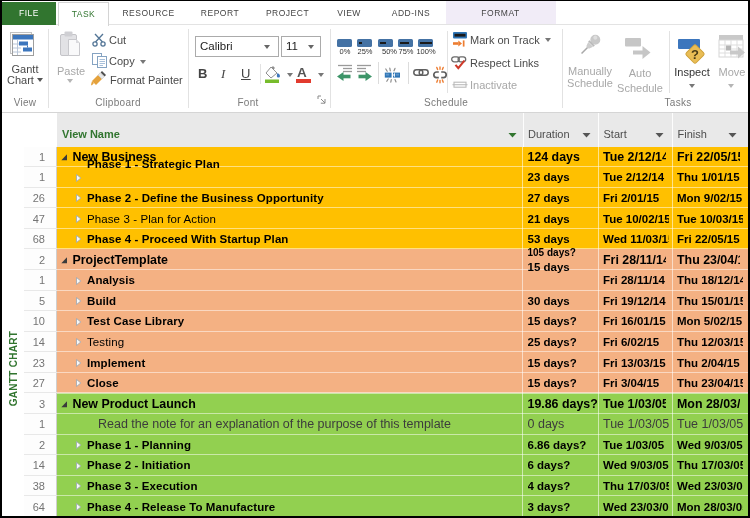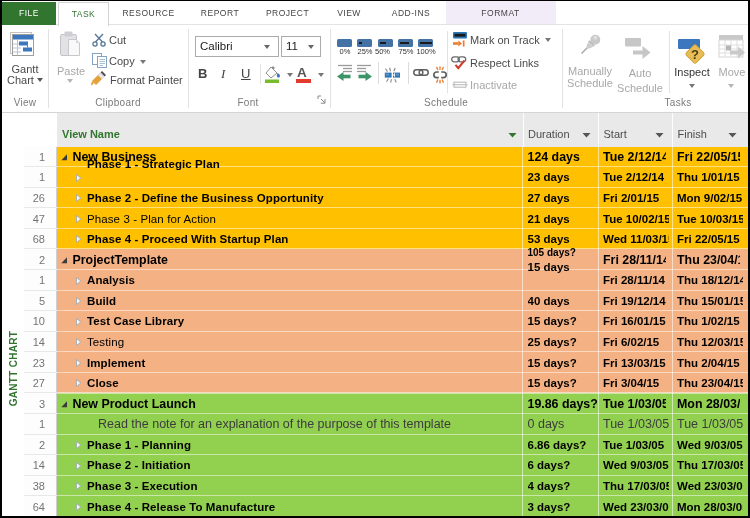--- a/index.html
+++ b/index.html
@@ -163,21 +163,21 @@
  <path d="M4 4 l4 4 M8 4 v4.2 h-4.2" stroke="#8a8a8a" fill="none"></path>
 </svg>
 
 <div class="abs" style="left:337px;top:39px;width:15px;height:7.5px;background:#4472a4;border-radius:1.5px"></div>
 <div class="abs" style="left:334px;top:46.5px;width:22px;text-align:center;font-size:7.5px;color:#333">0%</div>
 <div class="abs" style="left:357px;top:39px;width:15px;height:7.5px;background:#4472a4;border-radius:1.5px"></div>
 <div class="abs" style="left:358.5px;top:41.5px;width:3.0px;height:2.4px;background:#1a1a1a"></div>
 <div class="abs" style="left:354px;top:46.5px;width:22px;text-align:center;font-size:7.5px;color:#333">25%</div>
 <div class="abs" style="left:378px;top:39px;width:15px;height:7.5px;background:#4472a4;border-radius:1.5px"></div>
 <div class="abs" style="left:379.5px;top:41.5px;width:6.0px;height:2.4px;background:#1a1a1a"></div>
-<div class="abs" style="left:375px;top:46.5px;width:22px;text-align:left;font-size:7.5px;color:#333">50%</div>
+<div class="abs" style="left:375px;top:46.5px;width:22px;text-align:right;font-size:7.5px;color:#333">50%</div>
 <div class="abs" style="left:398px;top:39px;width:15px;height:7.5px;background:#4472a4;border-radius:1.5px"></div>
 <div class="abs" style="left:399.5px;top:41.5px;width:9.0px;height:2.4px;background:#1a1a1a"></div>
 <div class="abs" style="left:395px;top:46.5px;width:22px;text-align:center;font-size:7.5px;color:#333">75%</div>
 <div class="abs" style="left:418px;top:39px;width:15px;height:7.5px;background:#4472a4;border-radius:1.5px"></div>
 <div class="abs" style="left:419.5px;top:41.5px;width:12px;height:2.4px;background:#1a1a1a"></div>
 <div class="abs" style="left:415px;top:46.5px;width:22px;text-align:center;font-size:7.5px;color:#333">100%</div>
 
 <svg class="abs" style="left:336px;top:64px" width="17" height="17" viewBox="0 0 17 17">
  <g stroke="#9a9a9a" stroke-width="1.3">
       <line x1="2" y1="1.5" x2="16" y2="1.5"></line>
@@ -398,34 +398,34 @@
 <div class="dcell" style="left:603.0px;top:269.98px;height:20.58px;width:66.00px;font-size:11.5px;font-weight:bold;color:#000;">Fri 28/11/14</div>
 <div class="dcell" style="left:677.0px;top:269.98px;height:20.58px;width:66.00px;font-size:11.5px;font-weight:bold;color:#000;">Thu 18/12/14</div>
 <div class="rsep" style="top:289.56px;"></div>
 <div class="nsep" style="top:289.56px;"></div>
 <div class="numcell" style="top:290.56px;height:20.58px;">5</div>
 <div class="band" style="top:290.56px;height:20.58px;background:#f4b183;"></div>
 <svg class="mk" style="left:75.8px;top:297.16px" width="6" height="8">
     <polygon points="0.5,0.5 4.8,4 0.5,7.5" fill="#f8f8f8" stroke="#9aa7b4" stroke-width="0.8"></polygon>
   </svg>
 <div class="tname" style="left:87px;top:290.56px;height:20.58px;width:434px;font-size:11.5px;font-weight:bold;letter-spacing:0.1px;color:#000;">Build</div>
-<div class="dcell" style="left:527.5px;top:290.56px;height:20.58px;width:70.50px;font-size:11.5px;font-weight:bold;color:#000;">40 days</div>
+<div class="dcell" style="left:527.5px;top:290.56px;height:20.58px;width:70.50px;font-size:11.5px;font-weight:bold;color:#000;">30 days</div>
 <div class="dcell" style="left:603.0px;top:290.56px;height:20.58px;width:66.00px;font-size:11.5px;font-weight:bold;color:#000;">Fri 19/12/14</div>
 <div class="dcell" style="left:677.0px;top:290.56px;height:20.58px;width:66.00px;font-size:11.5px;font-weight:bold;color:#000;">Thu 15/01/15</div>
 <div class="rsep" style="top:310.14px;"></div>
 <div class="nsep" style="top:310.14px;"></div>
 <div class="numcell" style="top:311.14px;height:20.58px;">10</div>
 <div class="band" style="top:311.14px;height:20.58px;background:#f4b183;"></div>
 <svg class="mk" style="left:75.8px;top:317.74px" width="6" height="8">
     <polygon points="0.5,0.5 4.8,4 0.5,7.5" fill="#f8f8f8" stroke="#9aa7b4" stroke-width="0.8"></polygon>
   </svg>
 <div class="tname" style="left:87px;top:311.14px;height:20.58px;width:434px;font-size:11.5px;font-weight:bold;letter-spacing:0.1px;color:#000;">Test Case Library</div>
 <div class="dcell" style="left:527.5px;top:311.14px;height:20.58px;width:70.50px;font-size:11.5px;font-weight:bold;color:#000;">15 days?</div>
 <div class="dcell" style="left:603.0px;top:311.14px;height:20.58px;width:66.00px;font-size:11.5px;font-weight:bold;color:#000;">Fri 16/01/15</div>
-<div class="dcell" style="left:677.0px;top:311.14px;height:20.58px;width:66.00px;font-size:11.5px;font-weight:bold;color:#000;">Thu 1/02/15</div>
+<div class="dcell" style="left:677.0px;top:311.14px;height:20.58px;width:66.00px;font-size:11.5px;font-weight:bold;color:#000;">Mon 5/02/15</div>
 <div class="rsep" style="top:330.72px;"></div>
 <div class="nsep" style="top:330.72px;"></div>
 <div class="numcell" style="top:331.72px;height:20.58px;">14</div>
 <div class="band" style="top:331.72px;height:20.58px;background:#f4b183;"></div>
 <svg class="mk" style="left:75.8px;top:338.32px" width="6" height="8">
     <polygon points="0.5,0.5 4.8,4 0.5,7.5" fill="#f8f8f8" stroke="#9aa7b4" stroke-width="0.8"></polygon>
   </svg>
 <div class="tname" style="left:87px;top:331.72px;height:20.58px;width:434px;font-size:11.5px;font-weight:normal;letter-spacing:0.1px;color:#000;">Testing</div>
 <div class="dcell" style="left:527.5px;top:331.72px;height:20.58px;width:70.50px;font-size:11.5px;font-weight:bold;color:#000;">25 days?</div>
 <div class="dcell" style="left:603.0px;top:331.72px;height:20.58px;width:66.00px;font-size:11.5px;font-weight:bold;color:#000;">Fri 6/02/15</div>

